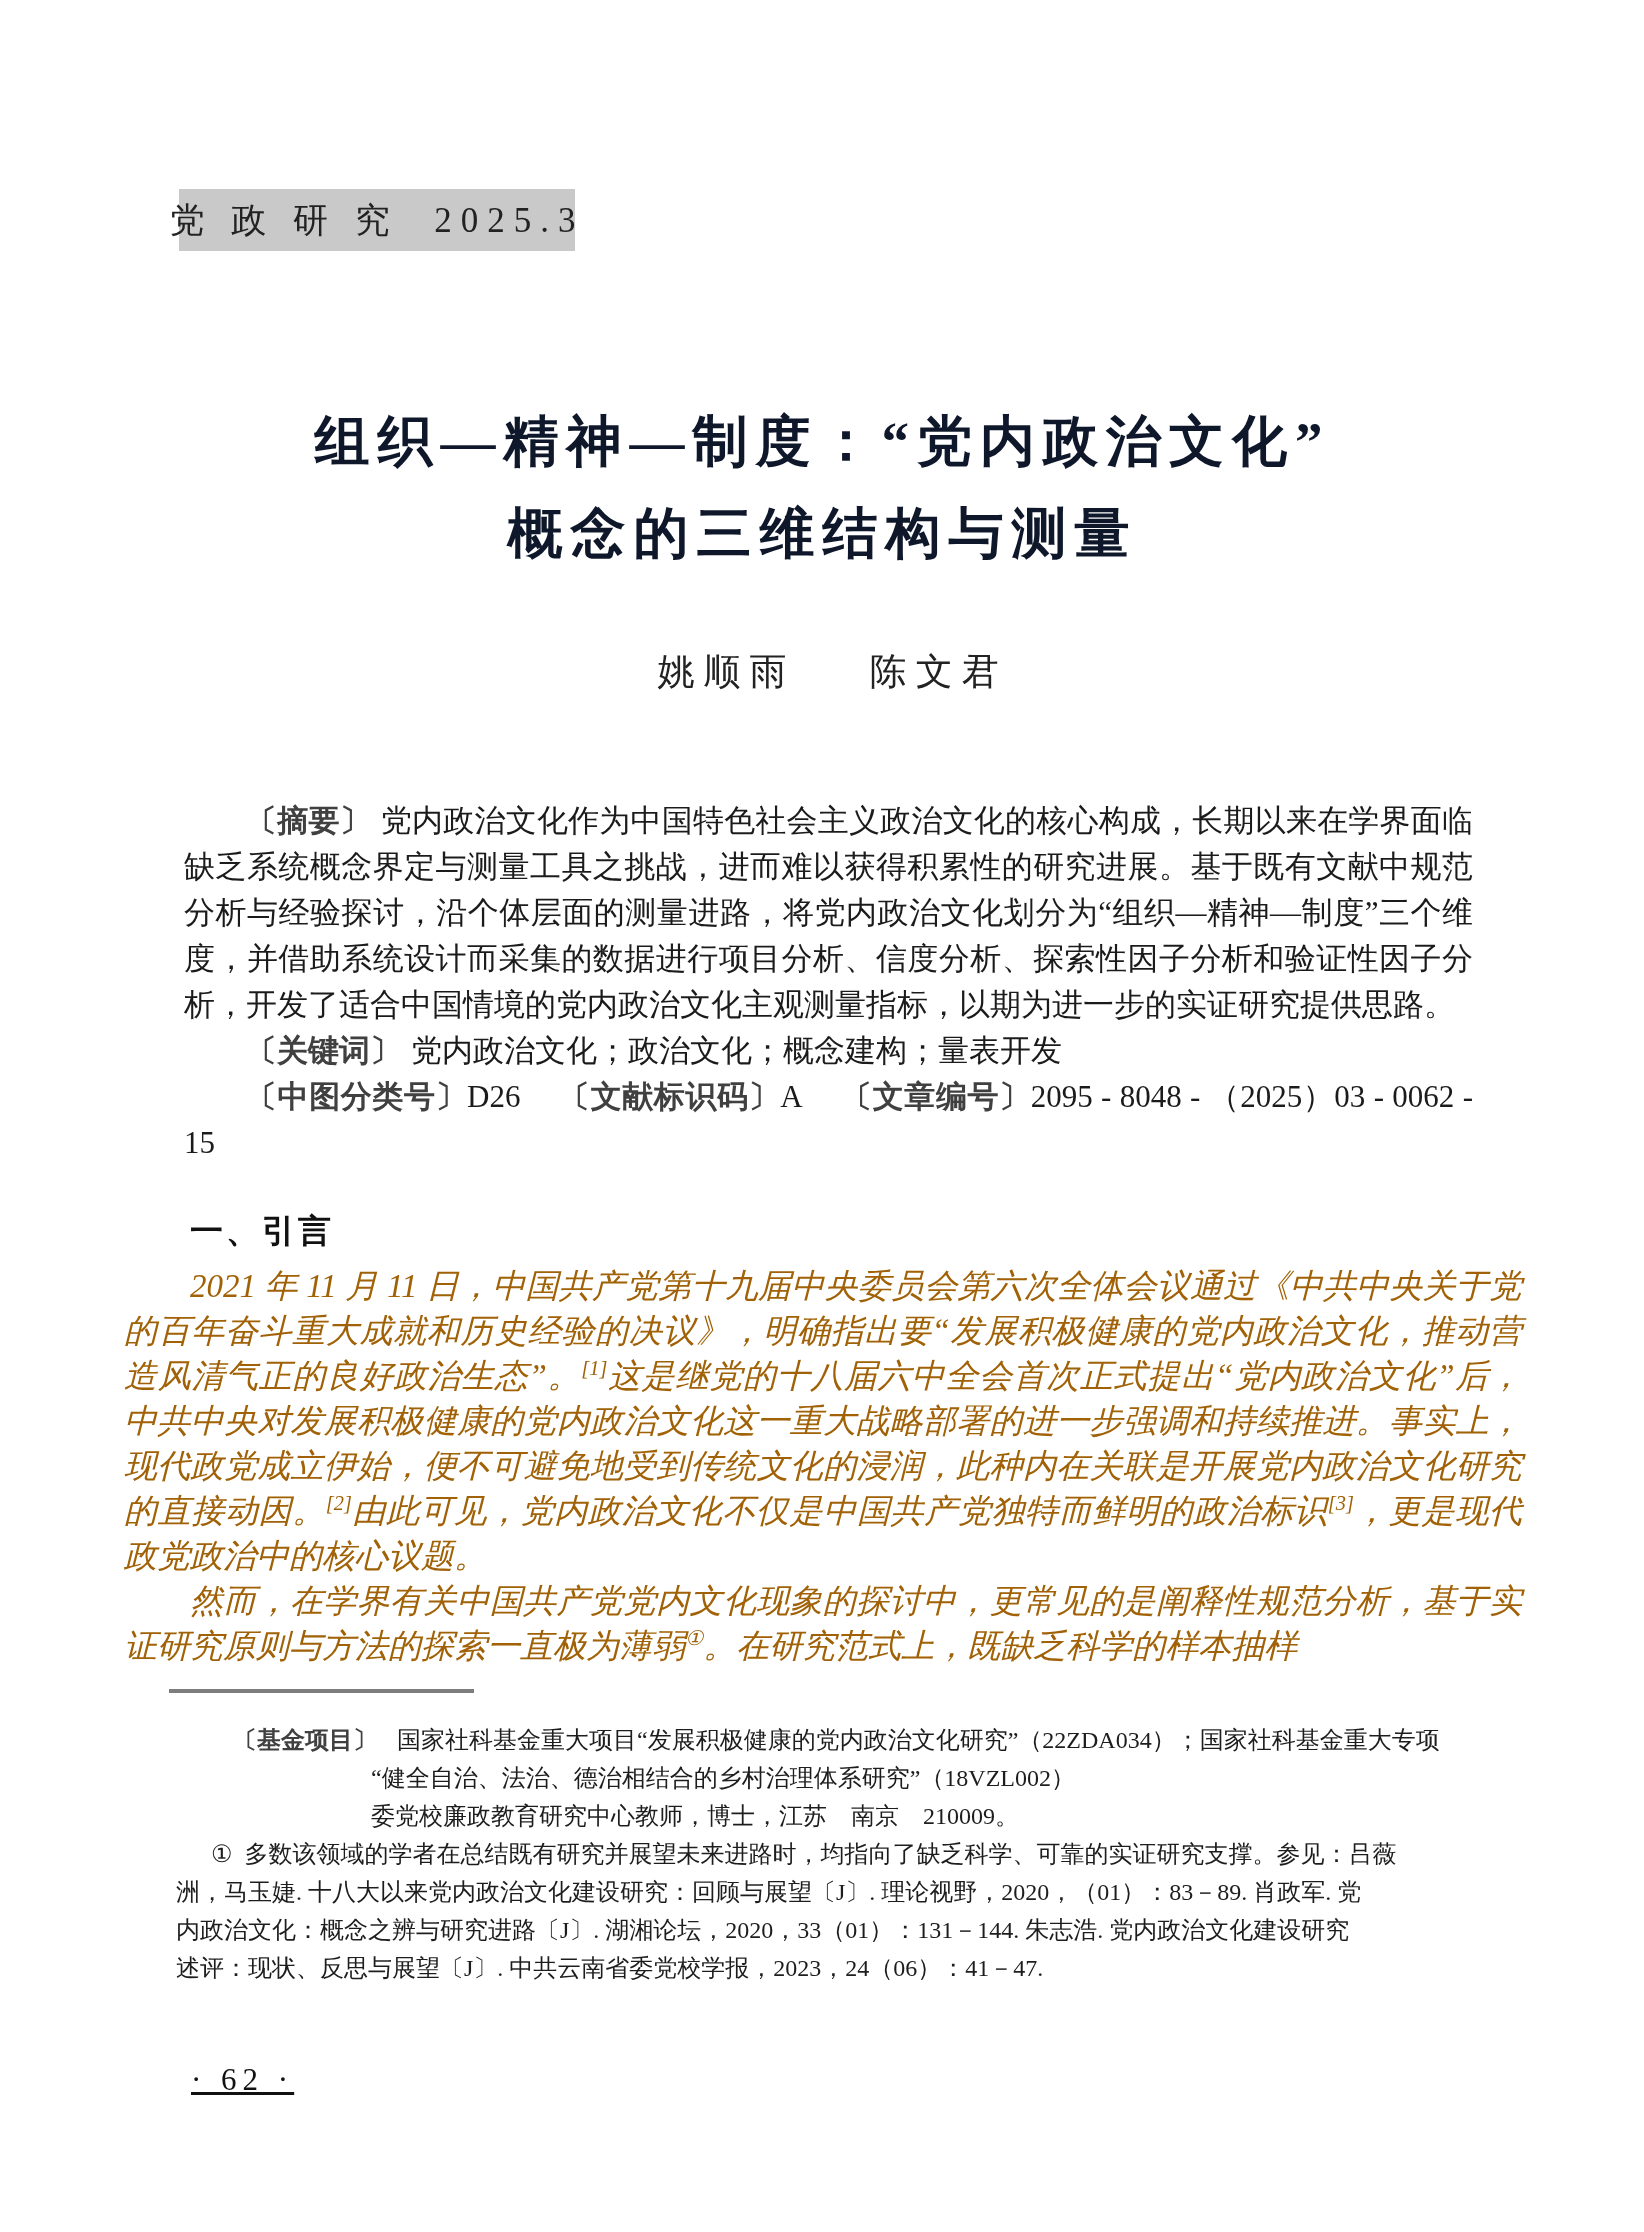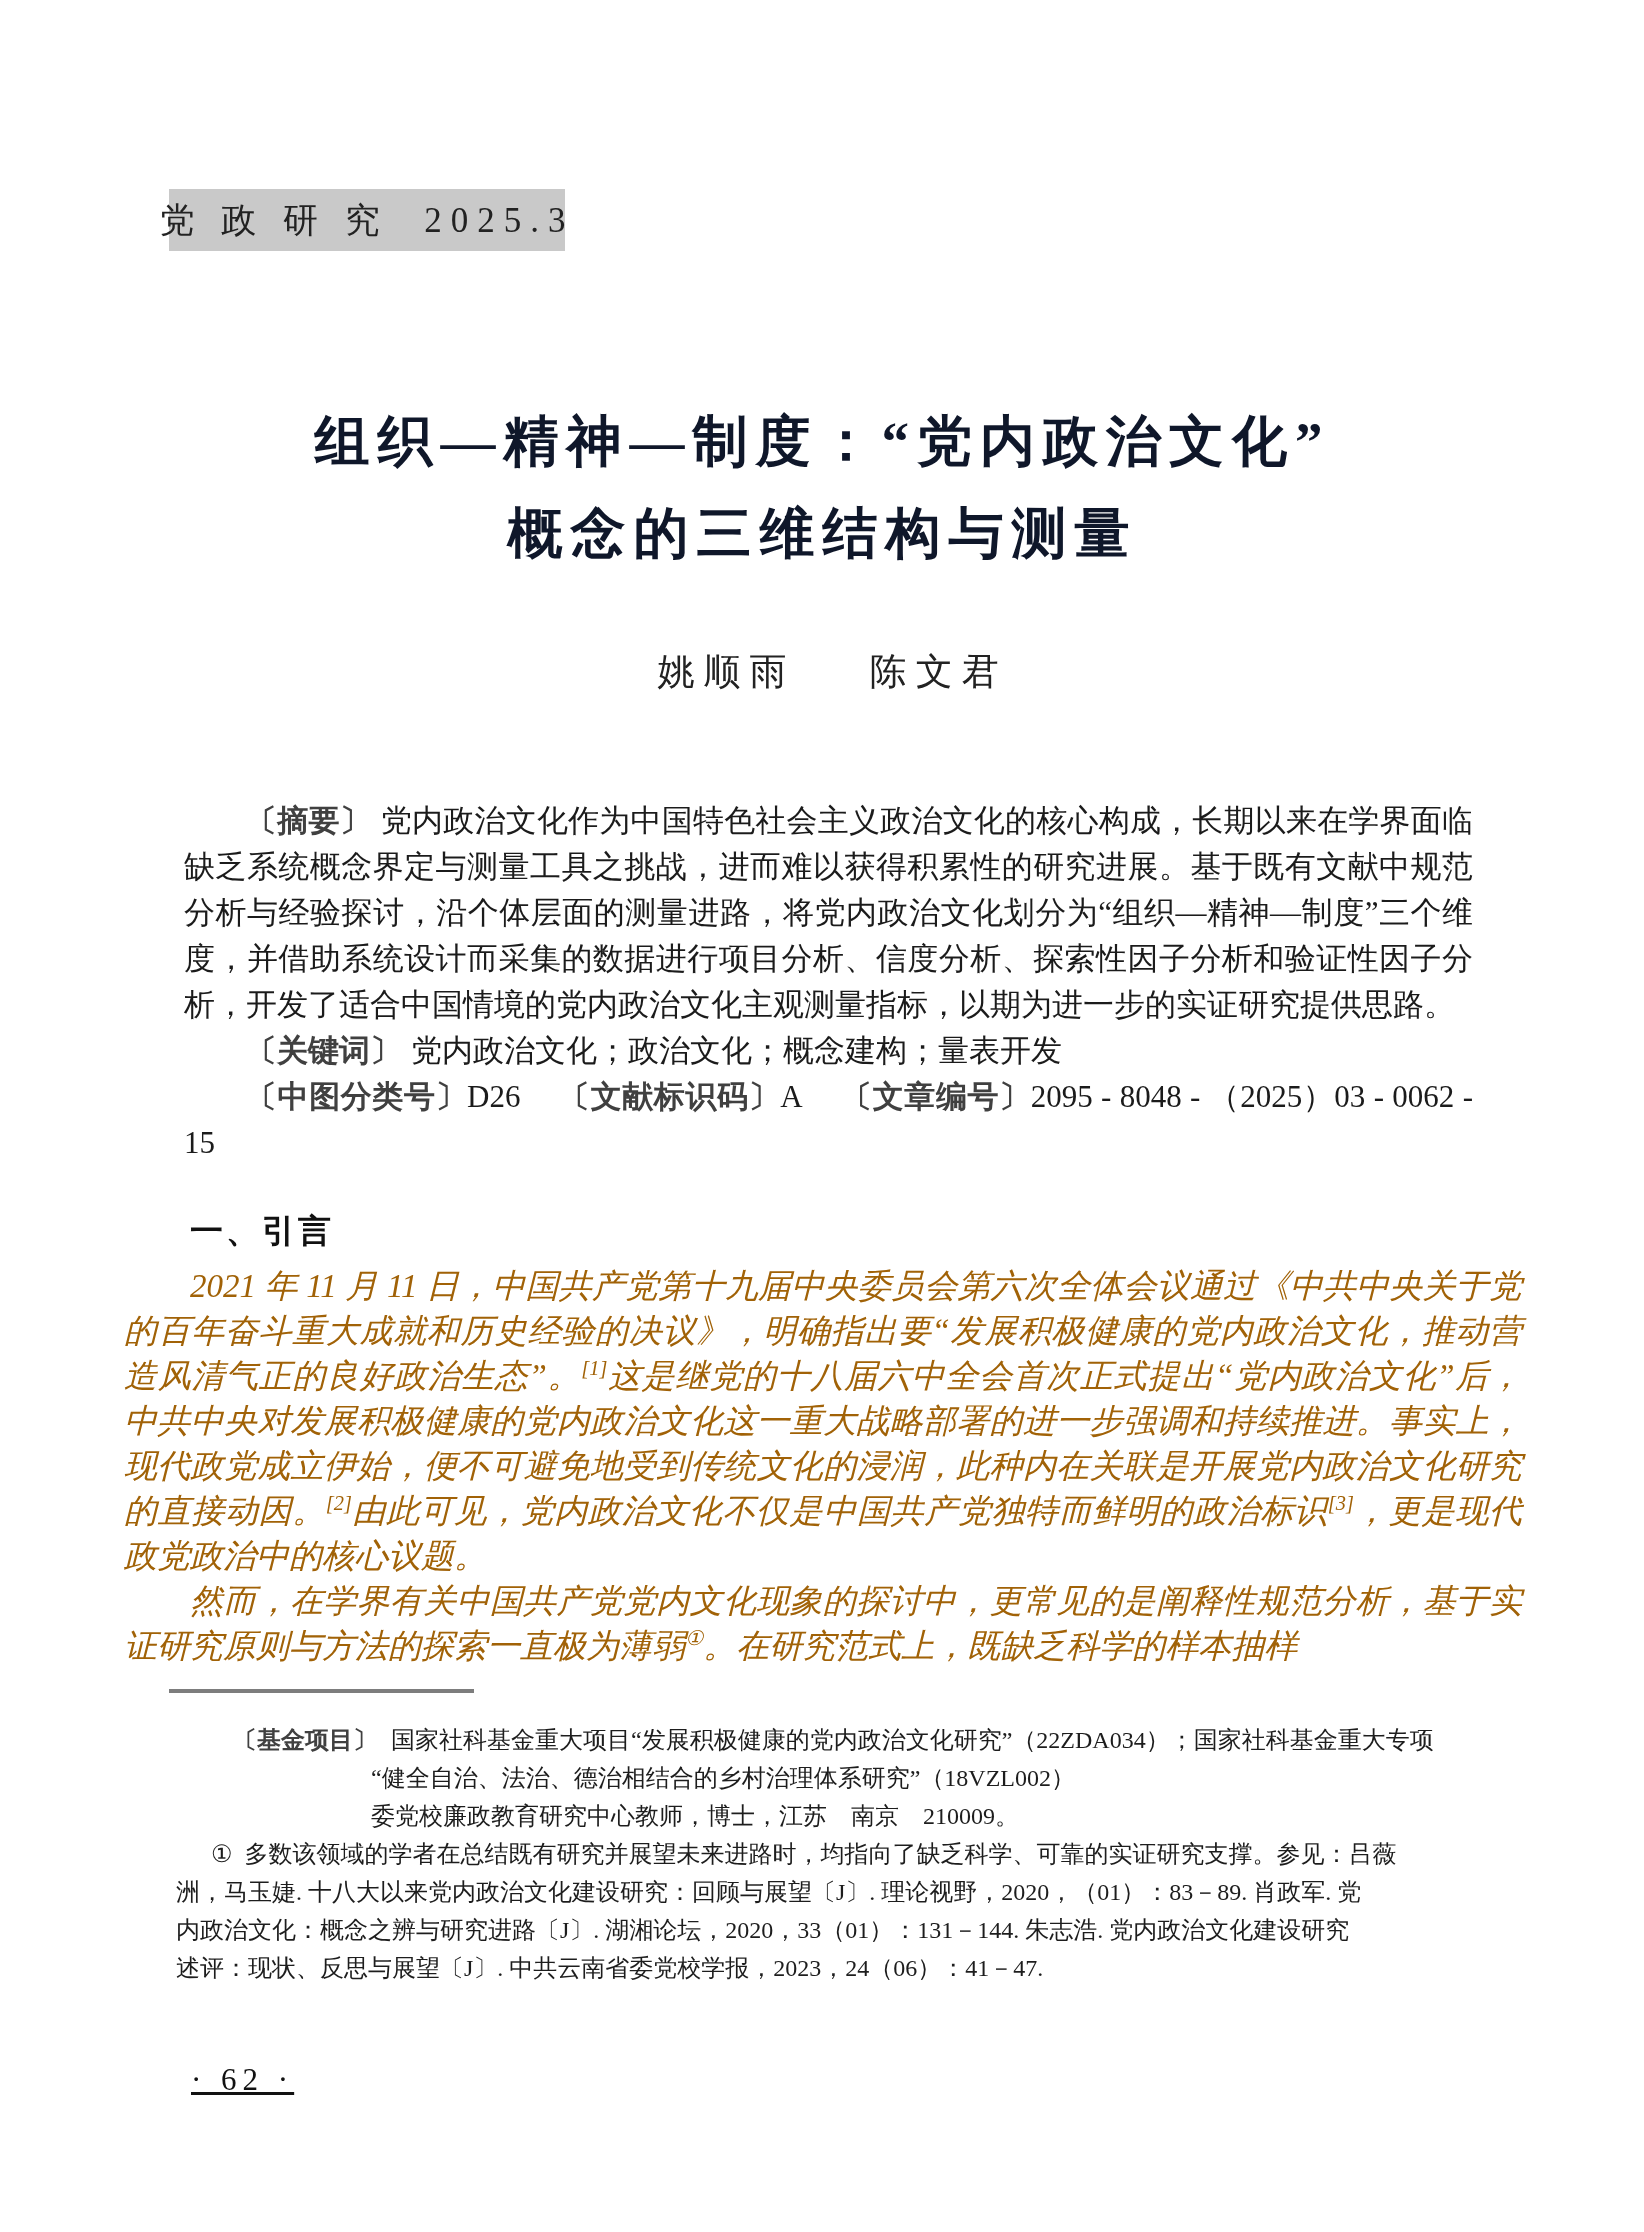--- a/index.html
+++ b/index.html
@@ -5,21 +5,21 @@
   html,body{margin:0;padding:0;background:#ffffff;}
   body{
     width:1645px;height:2233px;position:relative;overflow:hidden;
     font-family:"Liberation Serif","DejaVu Serif",serif;
     color:#1b1b1b;
   }
   .page{position:absolute;inset:0;}
 
   
   .badge{
-    position:absolute;left:169px;top:189px;width:396px;height:62px;
+    position:absolute;left:179px;top:189px;width:396px;height:62px;
     background:#c9c9c9;display:flex;align-items:center;justify-content:center;
     font-size:35px;letter-spacing:9px;color:#222;
     white-space:pre;
   }
 
   
   .title{
     position:absolute;left:0;top:396px;width:1645px;
     text-align:center;font-weight:700;font-size:55px;line-height:92px;
     letter-spacing:8px;color:#0f172a;
@@ -67,21 +67,21 @@
     background:#7d7d7d;border:none;margin:0;
   }
 
   
   .footnotes{
     position:absolute;left:124px;top:1721px;width:1398px;
     font-size:24px;line-height:38px;color:#1d1d1d;text-align:justify;
   }
   .fn-line{margin:0;}
   .fn-first{margin-left:109px;}
-  .fn-first .lbl{margin-right:14px;font-size:24px;}
+  .fn-first .lbl{margin-right:20px;font-size:24px;}
   .fn-cont{margin-left:247px;}
   .fn-note-first{margin-left:87px;}
   .fn-note-first .marker{margin-right:12px;}
   .fn-note-cont{margin-left:52px;}
 
   
   .pageno{
     position:absolute;left:191px;top:2062px;
     font-size:31px;letter-spacing:6px;color:#111;white-space:pre;text-decoration:underline;
   }

